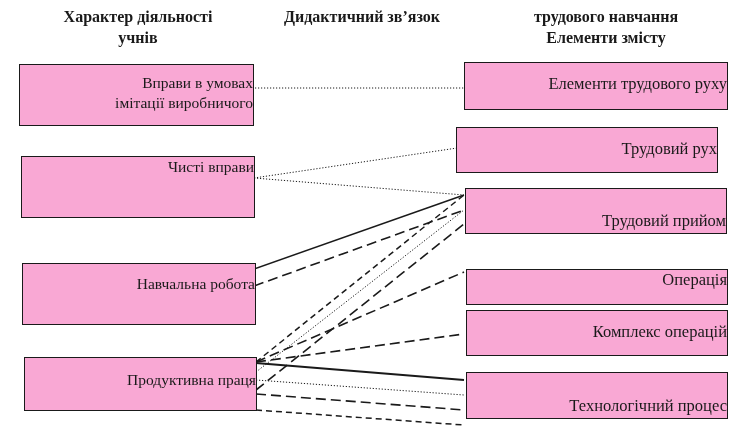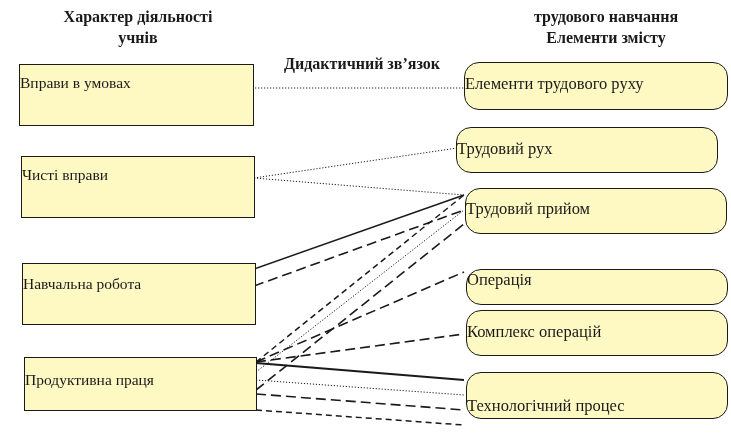--- a/index.html
+++ b/index.html
@@ -1,31 +1,31 @@
 <!DOCTYPE html>
 <html><head>
 <meta charset="utf-8">
 <style>
   html, body { margin:0; padding:0; background:#ffffff; }
   body { width:731px; height:443px; position:relative; overflow:hidden;
          font-family:"Liberation Serif","DejaVu Serif",serif; color:#1a1a1a; }
   .hdr { position:absolute; font-weight:bold; font-size:16px; text-align:center; line-height:21px; }
-  .box { position:absolute; border:1.6px solid #1a1a1a; background:#fef9c3; box-sizing:border-box;
-         text-align:left; font-size:15.5px; line-height:20px; }
-  .box.right { font-size:16.5px;border-radius:15px; }
+  .box { position:absolute; border:1.6px solid #1a1a1a; background:#f9a8d4; box-sizing:border-box;
+         text-align:right; font-size:15.5px; line-height:20px; }
+  .box.right { font-size:16.5px; }
   svg { position:absolute; left:0; top:0; }
 </style>
 </head>
 <body>
 
 <div class="hdr" style="left:22px; top:6px; width:232px;">
   <div>Характер діяльності</div>
   <div>учнів</div>
 </div>
-<div class="hdr" style="left:262px; top:6px; width:200px;margin-top:47px;">
+<div class="hdr" style="left:262px; top:6px; width:200px;">
   <div>Дидактичний зв’язок</div>
 </div>
 <div class="hdr" style="left:488px; top:6px; width:236px;">
   <div>трудового навчання</div>
   <div>Елементи змісту</div>
 </div>
 
 <svg width="731" height="443">
   <g stroke="#1a1a1a" fill="none">
     <line x1="252" y1="88" x2="464" y2="88" stroke-width="1" stroke-dasharray="1.2 1.8"></line>
@@ -40,38 +40,39 @@
     <line x1="256" y1="362" x2="464" y2="334" stroke-width="1.6" stroke-dasharray="10 5"></line>
     <line x1="256" y1="363" x2="464" y2="380" stroke-width="2.2"></line>
     <line x1="256" y1="380" x2="464" y2="395" stroke-width="1" stroke-dasharray="1.2 1.8"></line>
     <line x1="256" y1="394" x2="464" y2="410" stroke-width="1.6" stroke-dasharray="10 5"></line>
     <line x1="256" y1="410" x2="464" y2="425" stroke-width="1.5" stroke-dasharray="6 4"></line>
   </g>
 </svg>
 
 <div class="box" style="left:19px; top:64px; width:235px; height:62px; padding-top:8px;">
   <div>Вправи в умовах</div>
+  <div>імітації виробничого</div>
 </div>
-<div class="box" style="left:21px; top:156px; width:234px; height:62px; padding-top:8px;">
+<div class="box" style="left:21px; top:156px; width:234px; height:62px; ">
   <div>Чисті вправи</div>
 </div>
 <div class="box" style="left:22px; top:263px; width:234px; height:62px; padding-top:10px;font-family:Liberation Serif, serif;">
   <div>Навчальна робота</div>
 </div>
 <div class="box" style="left:24px; top:357px; width:233px; height:54px; padding-top:12px;">
   <div>Продуктивна праця</div>
 </div>
 
 <div class="box right" style="left:464px; top:62px; width:264px; height:48px; padding-top:11px;">
   <span>Елементи трудового руху</span>
 </div>
 <div class="box right" style="left:456px; top:127px; width:262px; height:46px; padding-top:11px;">
   <span>Трудовий рух</span>
 </div>
-<div class="box right" style="left:465px; top:188px; width:262px; height:46px; padding-top:10px;">
+<div class="box right" style="left:465px; top:188px; width:262px; height:46px; padding-top:22px;">
   <span>Трудовий прийом</span>
 </div>
 <div class="box right" style="left:466px; top:250px; width:262px; height:36px; margin-top:19px;">
   <span>Операція</span>
 </div>
 <div class="box right" style="left:466px; top:310px; width:262px; height:46px; padding-top:11px;">
   <span>Комплекс операцій</span>
 </div>
 <div class="box right" style="left:466px; top:372px; width:262px; height:47px; padding-top:23px;">
   <span>Технологічний процес</span>

